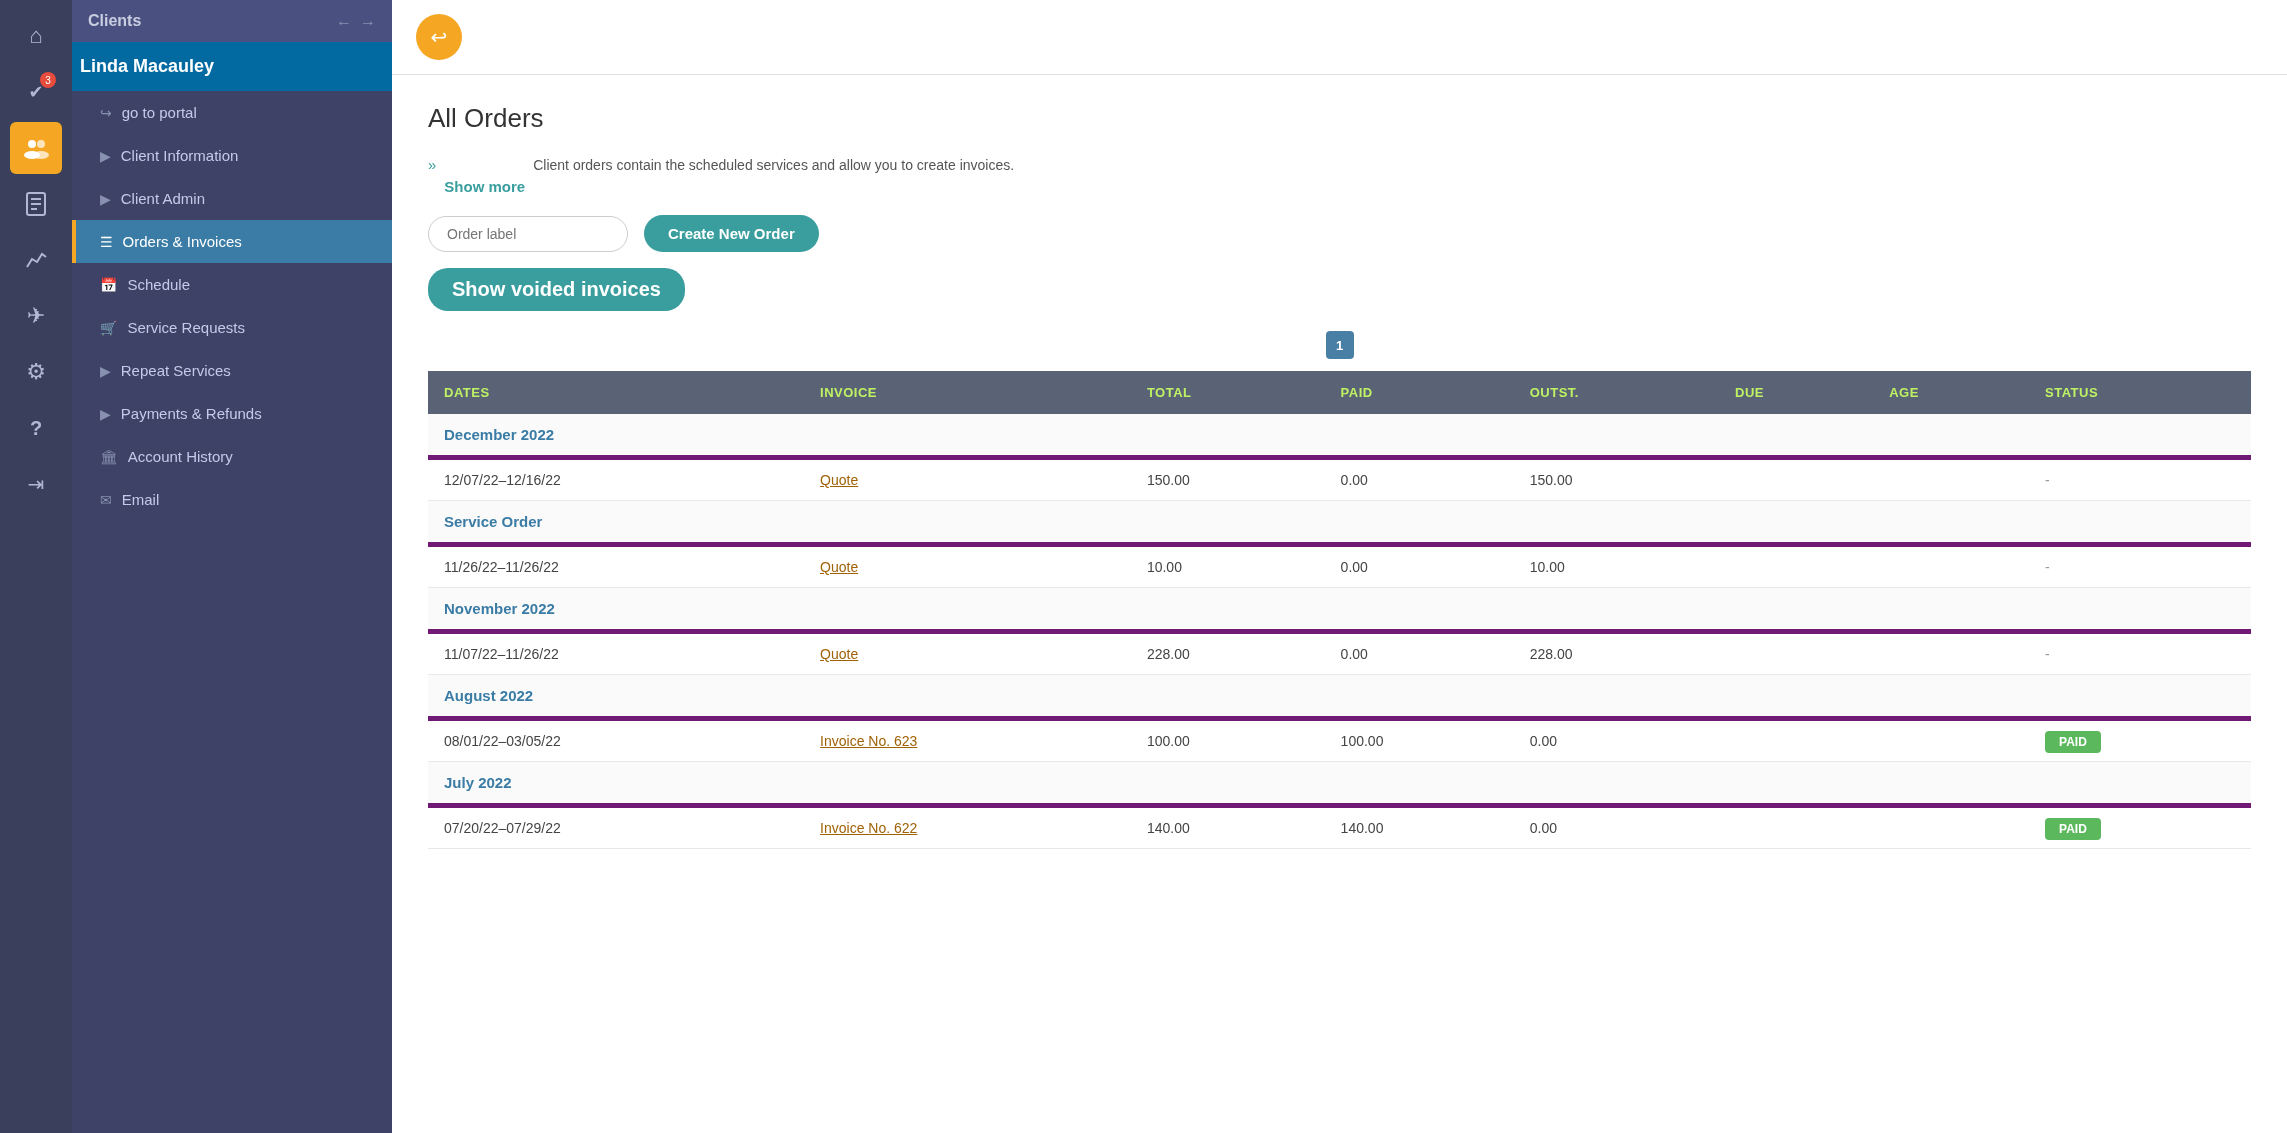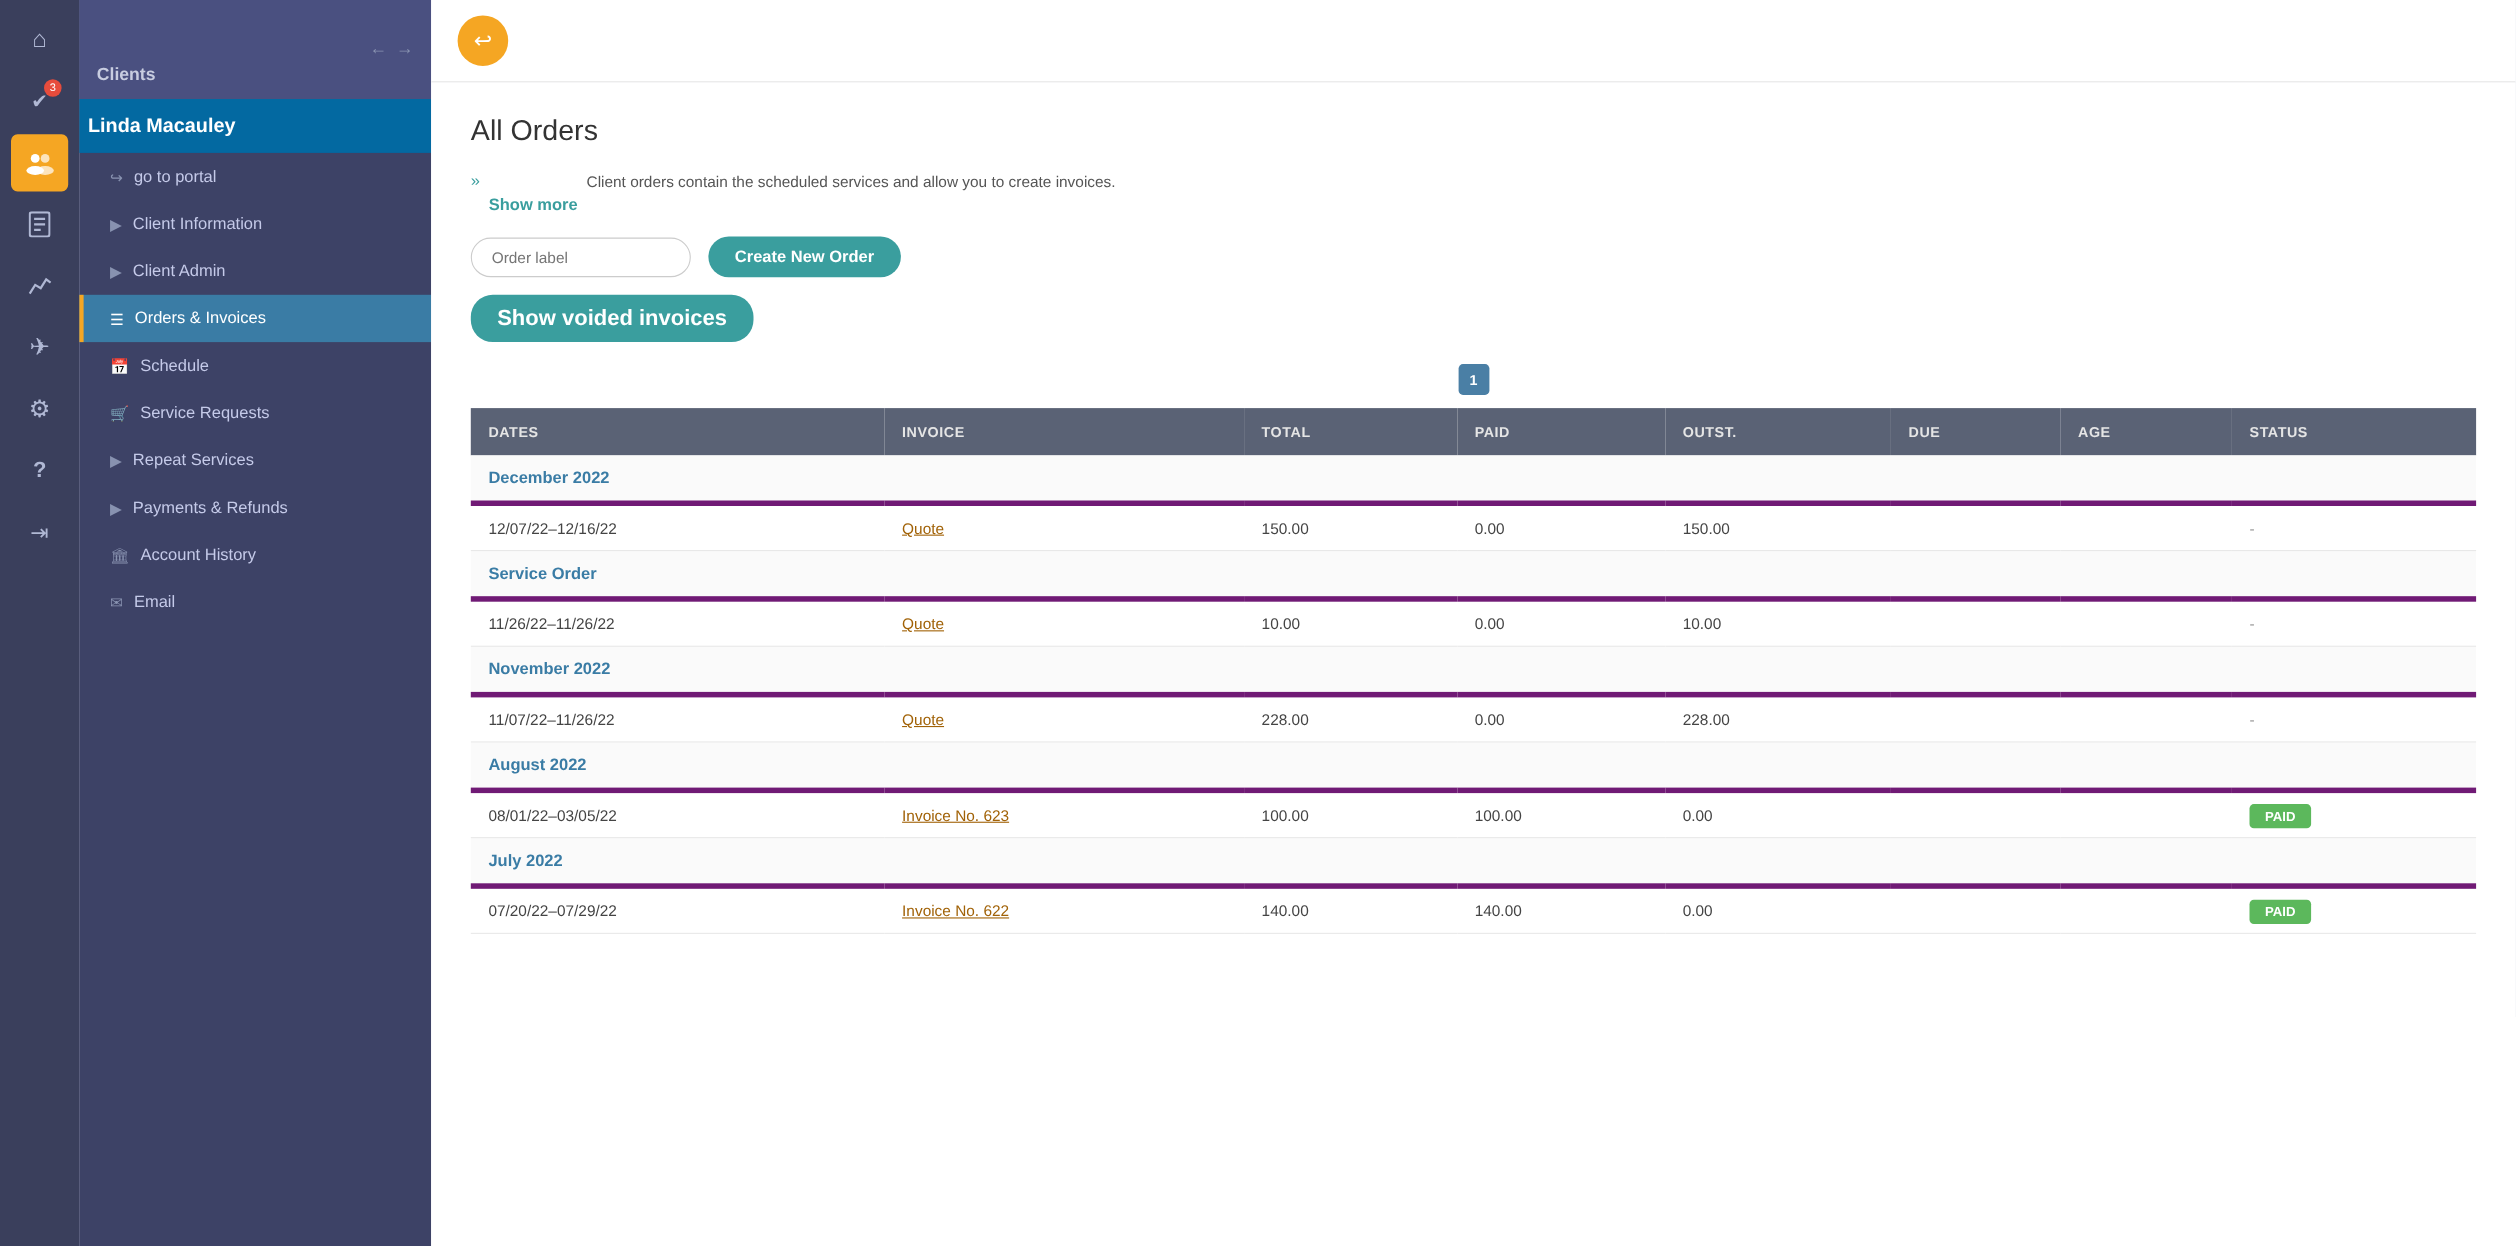--- a/index.html
+++ b/index.html
@@ -62,21 +62,20 @@
       background: #4a5080;
       padding: 12px 16px;
       display: flex;
       align-items: center;
       justify-content: space-between;
     }
     .left-nav-header .clients-label {
       font-size: 16px;
       font-weight: 600;
       color: #c8cde0;
-      margin-top: 48px;
     }
     .left-nav-header .nav-arrows {
       display: flex;
       gap: 8px;
       color: #8892b0;
       font-size: 16px;
     }
     .client-name-row {
       background: #0369a1;
       padding: 14px 8px;
@@ -218,21 +217,21 @@
     }
 
     
     .orders-table {
       width: 100%;
       border-collapse: collapse;
       font-size: 14px;
     }
     .orders-table thead tr {
       background: #5a6275;
-      color: #e5e5e5;
+      color: #bef264;
     }
     .orders-table thead th {
       padding: 14px 16px;
       text-align: left;
       font-weight: 600;
       font-size: 13px;
       letter-spacing: 0.5px;
     }
     .orders-table tbody tr {
       border-bottom: 1px solid #e8e8e8;

